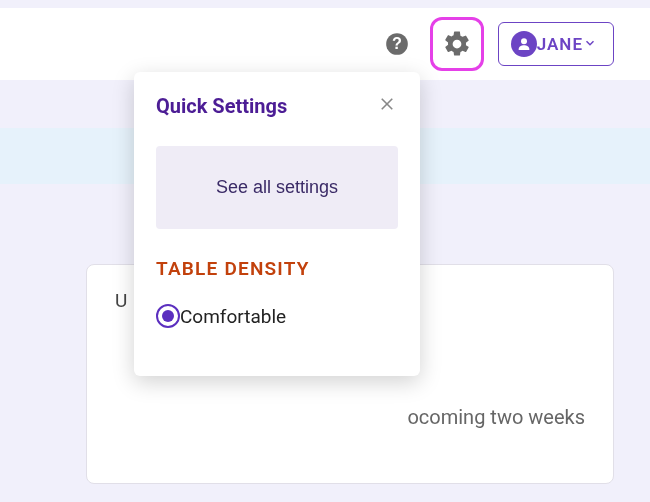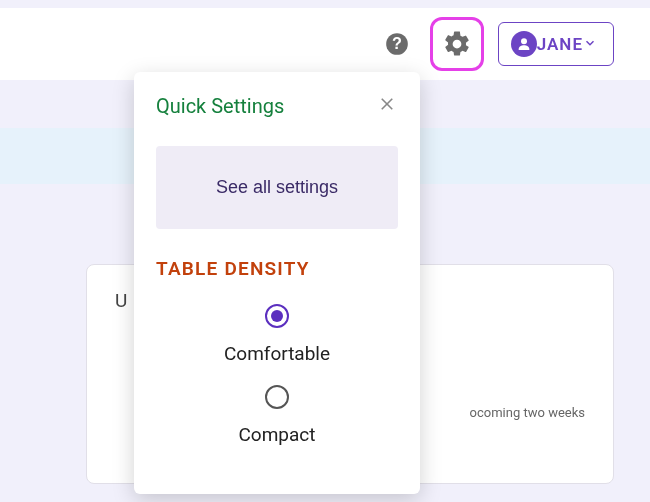--- a/index.html
+++ b/index.html
@@ -90,42 +90,42 @@
   }
   .card-letter {
     color: #444;
     font-size: 19px;
   }
   .card-sub {
     position: absolute;
     right: 28px;
     top: 140px;
     color: #666;
-    font-size: 13px;
+    font-size: 20px;
   }
   .popover {
     position: absolute;
     top: 72px;
     left: 134px;
     width: 286px;
     background: #fff;
     border-radius: 6px;
     box-shadow: 0 6px 22px rgba(0,0,0,0.18);
     padding: 20px 22px 28px 22px;
   }
   .popover-head {
     display: flex;
     justify-content: space-between;
     align-items: center;
     margin-bottom: 26px;
   }
   .popover-title {
     font-size: 20px;
-    color: #15803d;
-    font-weight: 400;
+    color: #4c1d95;
+    font-weight: 700;
   }
   .close-x {
     color: #888;
     cursor: pointer;
     font-size: 20px;
     padding: 2px;
   }
   .see-all {
     display: block;
     width: 100%;
@@ -141,24 +141,22 @@
   .section-label {
     font-size: 19px;
     letter-spacing: 1.2px;
     color: #c2410c;
     font-weight: 600;
     margin-bottom: 24px;
   }
   .radio-row {
     display: flex;
     align-items: center;
-    gap: 14px;
     margin-bottom: 20px;
     cursor: pointer;
-    flex-direction: column;
   }
   .radio-outer {
     width: 24px;
     height: 24px;
     border-radius: 50%;
     border: 2.5px solid #555;
     display: flex;
     align-items: center;
     justify-content: center;
     flex-shrink: 0;
@@ -230,17 +228,13 @@
   <button class="see-all">See all settings</button>
   <div class="section-label">TABLE DENSITY</div>
 
   <div class="radio-row">
     <span class="radio-outer selected">
       <span class="radio-inner"></span>
     </span>
     <span class="radio-label">Comfortable</span>
   </div>
 
-  <div class="radio-row">
-    <span class="radio-outer"></span>
-    <span class="radio-label">Compact</span>
-  </div>
 </div>
 
 </body></html>

